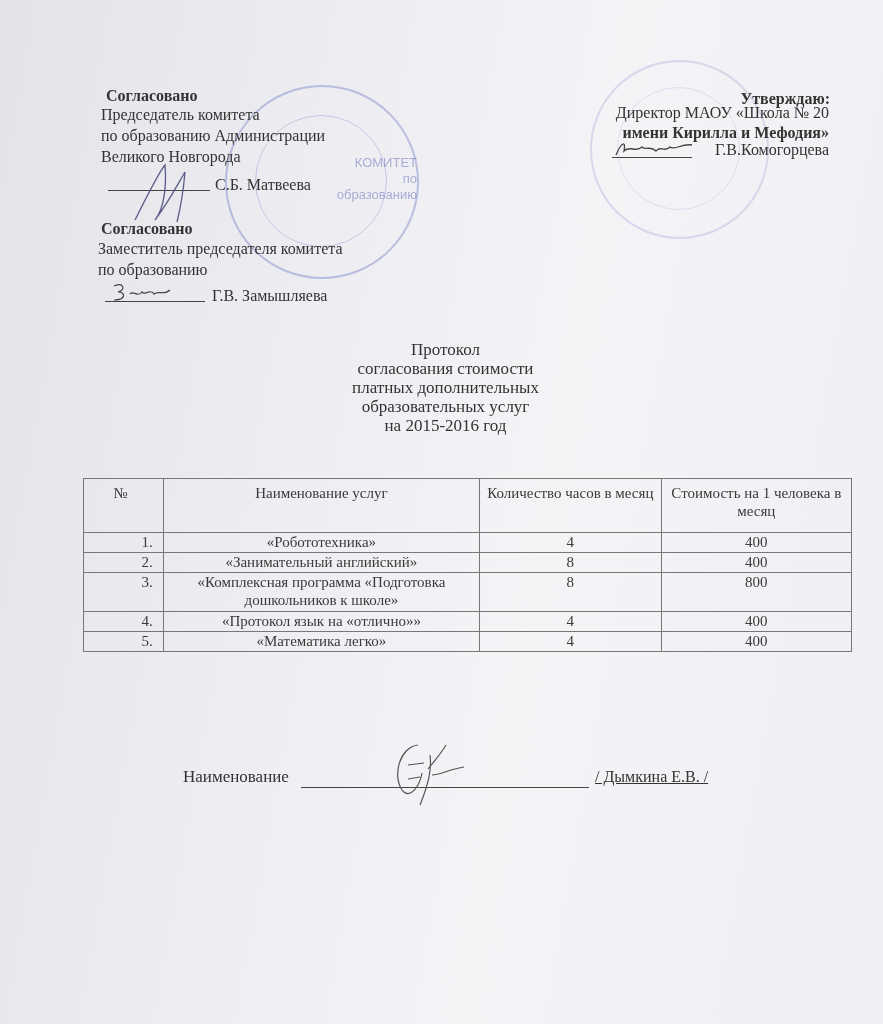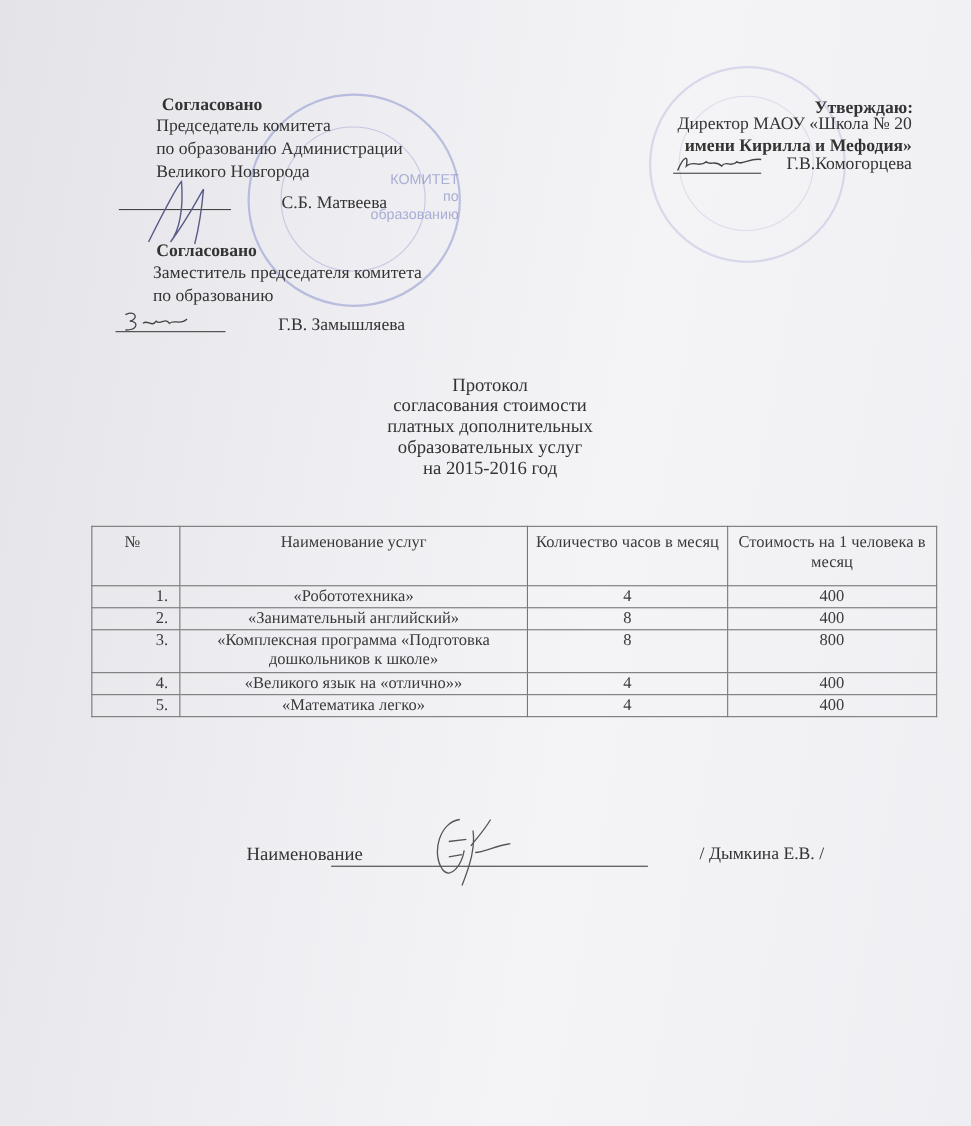--- a/index.html
+++ b/index.html
@@ -3,21 +3,21 @@
 <meta charset="utf-8">
 <style>
   html, body { margin: 0; padding: 0; }
   body {
     width: 883px; height: 1024px; overflow: hidden; position: relative;
     background: linear-gradient(100deg, #e4e3e8 0%, #eeedf1 35%, #f4f3f6 60%, #efeef2 100%);
     font-family: "Liberation Serif", "DejaVu Serif", serif;
     color: #333;
   }
   .abs { position: absolute; }
-  .line { font-size: 16px; line-height: 18px; white-space: nowrap; margin-left: 41px; }
+  .line { font-size: 16px; line-height: 18px; white-space: nowrap; }
   .bold { font-weight: bold; }
   .stamp { position: absolute; border-radius: 50%; border: 2px solid rgba(120,130,200,0.45); }
   .stamp .inner { position: absolute; border-radius: 50%; border: 1.5px solid rgba(120,130,200,0.35); }
   .stamp-text { position: absolute; font-family: "Liberation Sans", sans-serif; color: rgba(110,120,190,0.55); font-size: 13px; text-align: right; width: 100%; }
   .sig-line { position: absolute; border-bottom: 1px solid #444; }
   .title-block { position: absolute; left: 0; width: 883px; top: 340px; text-align: center; font-size: 17px; line-height: 19px; }
   .title-block div { position: relative; left: 4px; }
   table.services {
     position: absolute; left: 83px; top: 478px; width: 769px;
     border-collapse: collapse; font-size: 15px; color: #3a3a3a;
@@ -107,31 +107,31 @@
       <td class="c-cost">400</td>
     </tr>
     <tr class="row tall">
       <td class="c-num">3.</td>
       <td class="c-name">«Комплексная программа «Подготовка дошкольников к школе»</td>
       <td class="c-hours">8</td>
       <td class="c-cost">800</td>
     </tr>
     <tr class="row">
       <td class="c-num">4.</td>
-      <td class="c-name">«Великого язык на «отлично»»</td>
+      <td class="c-name">«Протокол язык на «отлично»»</td>
       <td class="c-hours">4</td>
       <td class="c-cost">400</td>
     </tr>
     <tr class="row">
       <td class="c-num">5.</td>
       <td class="c-name">«Математика легко»</td>
       <td class="c-hours">4</td>
       <td class="c-cost">400</td>
     </tr>
   </tbody>
 </table>
 
 <div class="abs line" style="left:183px; top:768px; font-size:17px;">Наименование</div>
 <div class="sig-line" style="left:301px; top:787px; width:288px;"></div>
-<div class="abs line" style="left:595px; top:768px; font-size:16px;">/  Дымкина Е.В. /</div>
+<div class="abs line" style="left:595px; top:768px; font-size:16px;text-decoration:underline;">/  Дымкина Е.В. /</div>
 <svg class="sig" style="left:380px; top:735px;" width="90" height="75" viewBox="0 0 90 75">
   <path d="M38 10 C 20 12, 12 40, 22 55 C 30 66, 40 50, 42 38 M28 30 L 44 28 M28 44 L 40 42 M50 20 C 52 35, 48 50, 40 70 M48 34 C 56 24, 60 20, 66 10 M52 40 C 60 40, 70 34, 84 32" fill="none" stroke="#555" stroke-width="1.2"></path>
 </svg>
 
 </body></html>

